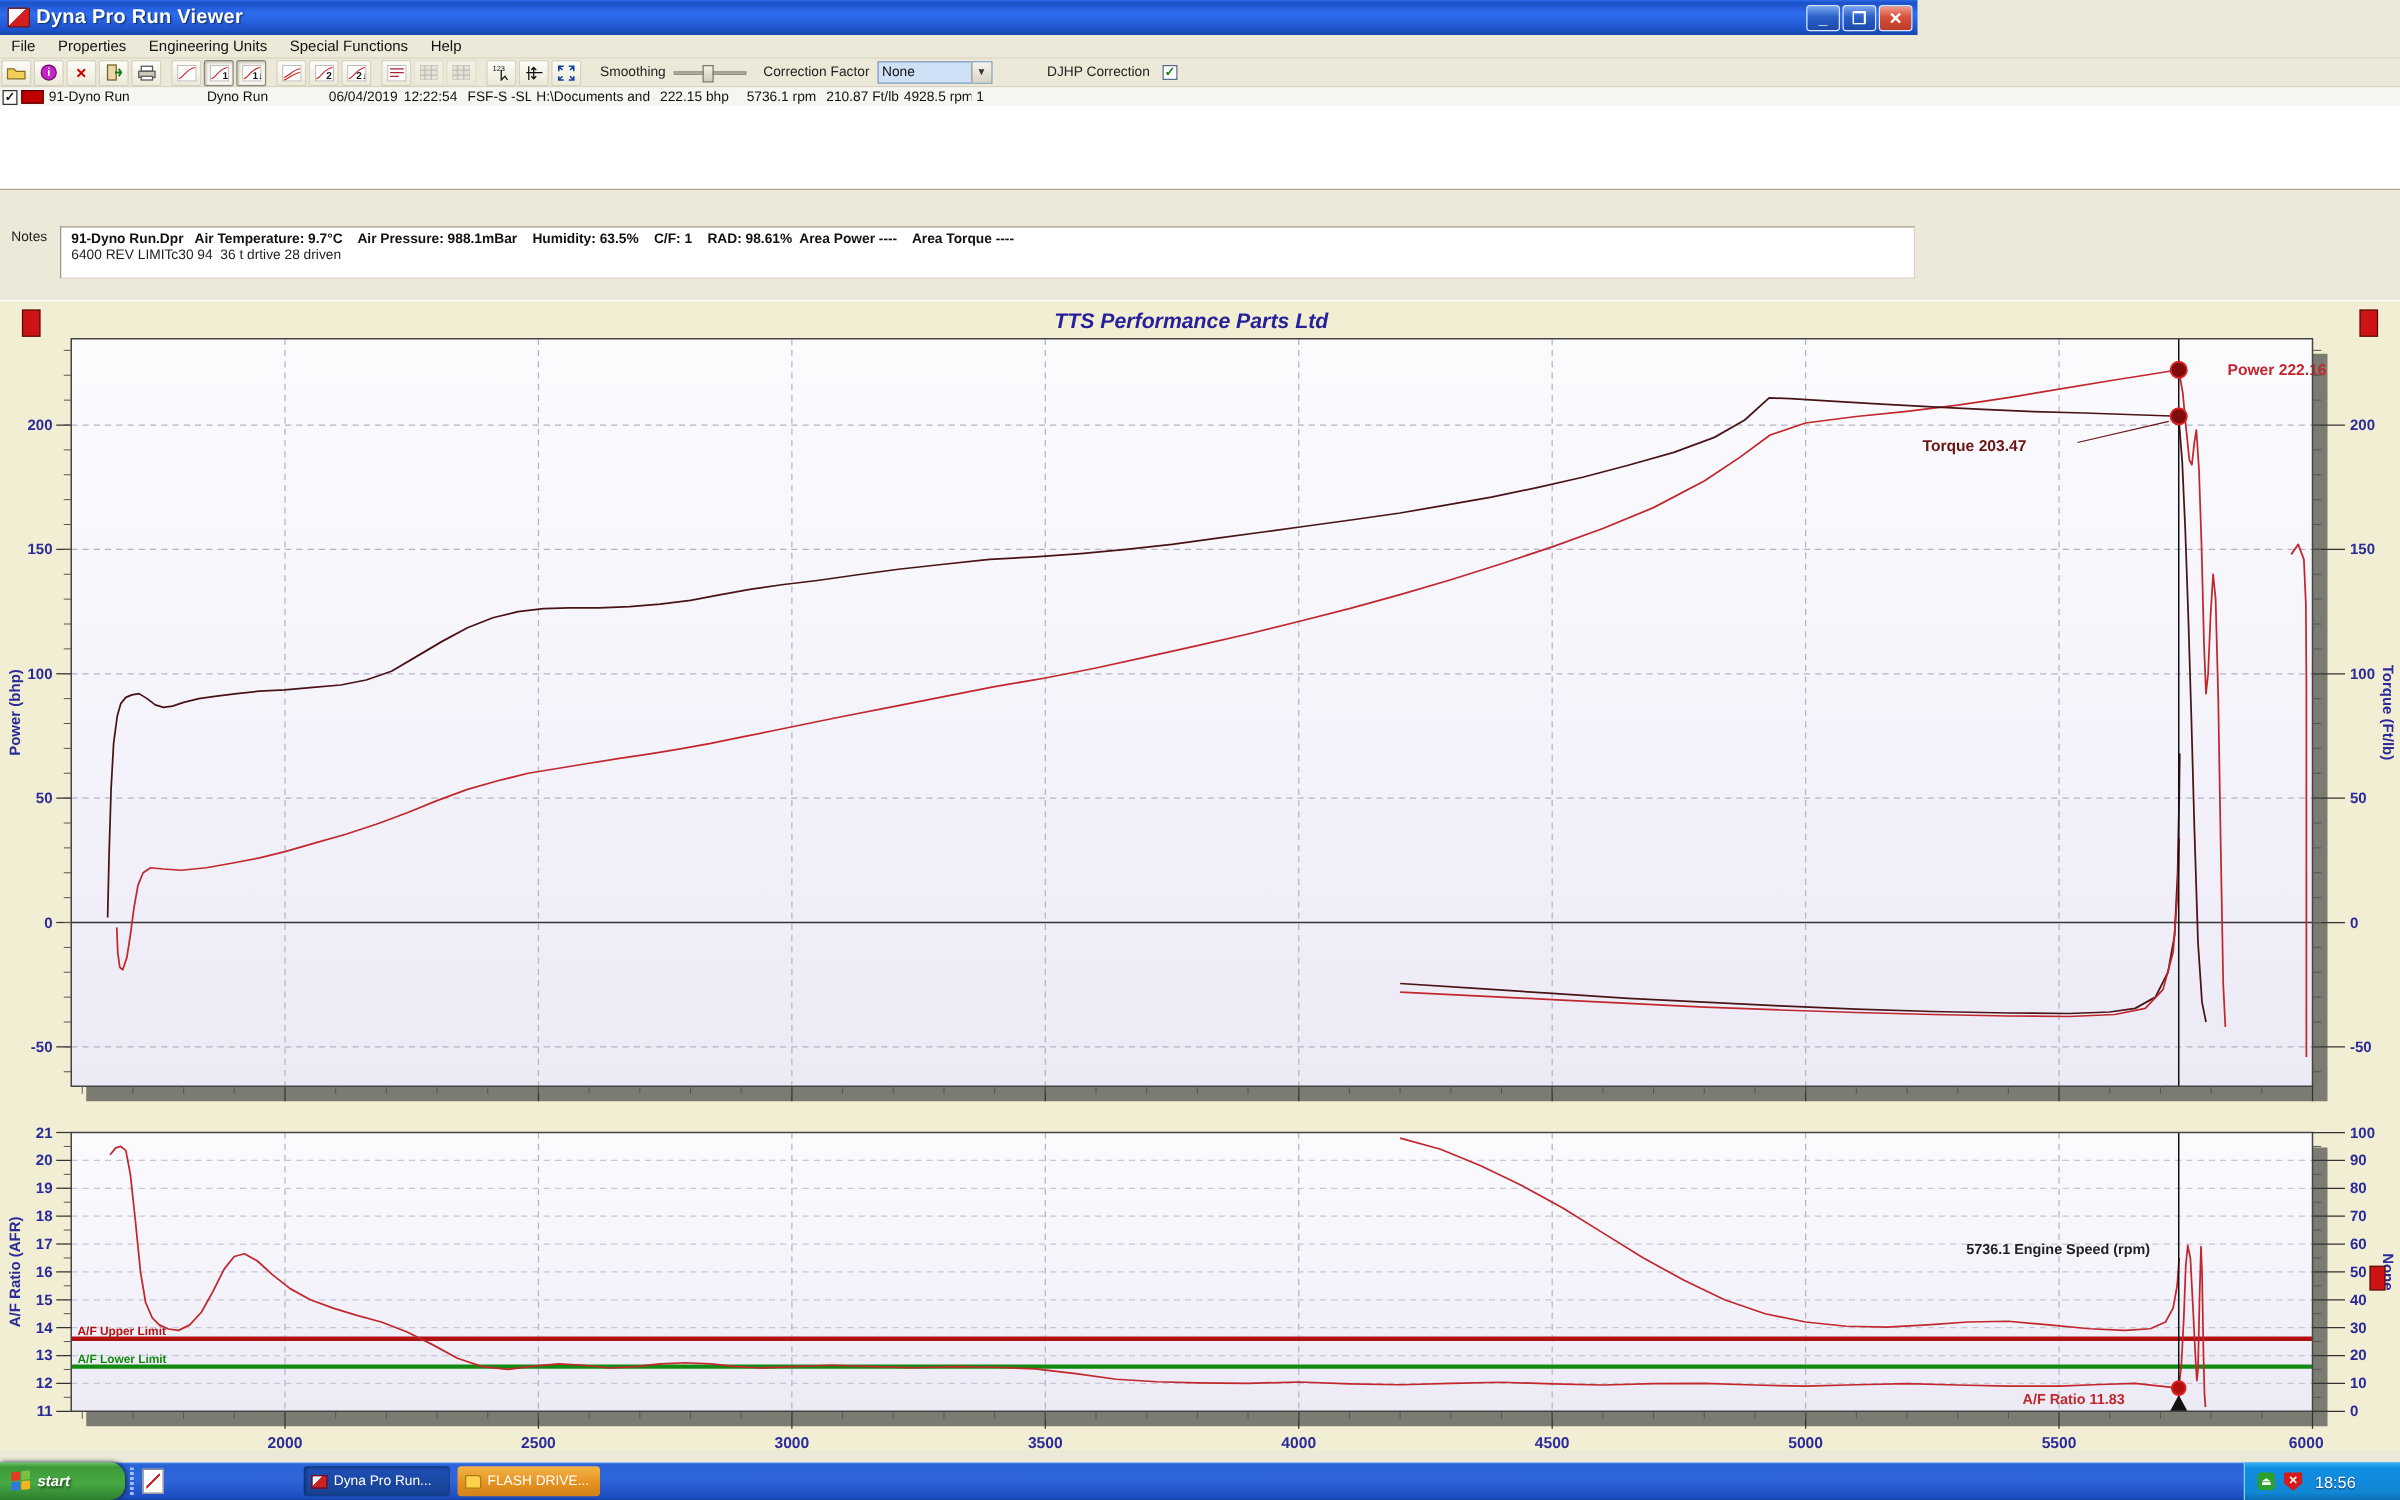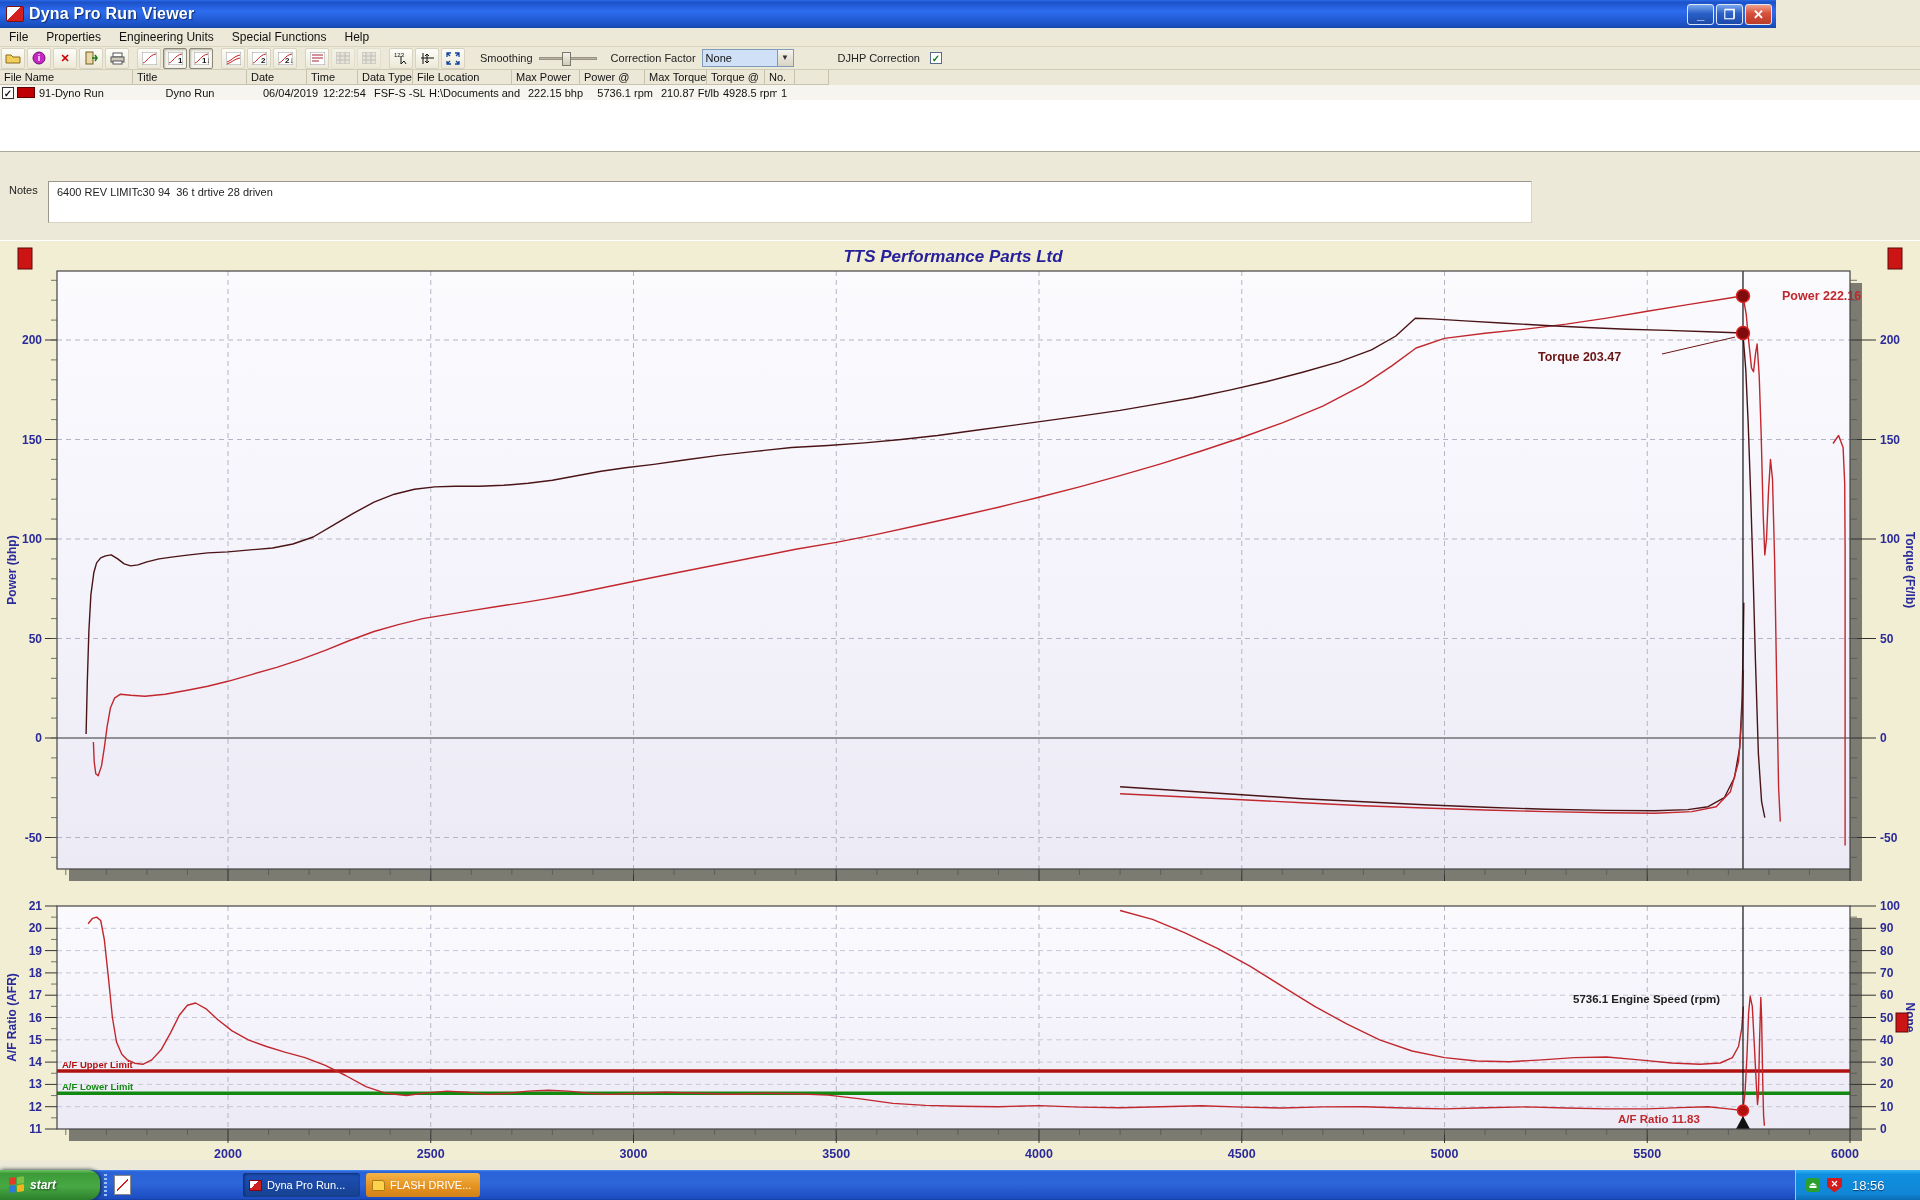--- a/index.html
+++ b/index.html
@@ -1,20 +1,20 @@
 <!DOCTYPE html>
 <html><head>
 <meta charset="utf-8">
 <style>
   * { margin:0; padding:0; box-sizing:border-box; }
   html,body { width:1920px; height:1200px; overflow:hidden;
     font-family:"Liberation Sans", sans-serif; background:#ece9d8; }
 
   
-  #titlebar { position:absolute; left:0; top:0; width:1776px; height:28px;
+  #titlebar { position:absolute; left:0; top:0; width:1534px; height:28px;
     background:linear-gradient(180deg,#2a6ae9 0%,#1c52c8 8%,#2e6cf0 40%,#1b51c5 88%,#1747ab 100%);
     display:flex; align-items:center; }
   #appicon { width:18px; height:16px; margin:0 5px 0 6px;
     background:linear-gradient(135deg,#fff 0 45%,#d21f1f 45% 100%); border:1px solid #7d0f0f; border-radius:2px; }
   #apptitle { color:#fff; font-size:16px; font-weight:bold; letter-spacing:.2px;
     text-shadow:1px 1px 1px #10306e; }
   #winbtns { position:absolute; right:4px; top:4px; display:flex; gap:2px; }
   .winbtn { width:27px; height:21px; border-radius:3px; border:1px solid #dce6f5;
     background:linear-gradient(180deg,#79a7ee,#2a60c8 45%,#1c4aa8);
     color:#fff; font-size:13px; line-height:19px; text-align:center; font-weight:bold; }
@@ -234,34 +234,20 @@
   <span class="tblabel">Correction Factor</span>
   <div id="combo">
     <span>None</span>
     <div class="drop">▼</div>
   </div>
   <span class="tblabel" style="margin-left:44px">DJHP Correction</span>
   <div class="cb">✓</div>
 </div>
 
 <div id="listbox">
-  <div id="listheader">
-      <div class="hcell" style="width: 133px;">File Name</div>
-      <div class="hcell" style="width: 114px;">Title</div>
-      <div class="hcell" style="width: 60px;">Date</div>
-      <div class="hcell" style="width: 51px;">Time</div>
-      <div class="hcell" style="width: 55px;">Data Type</div>
-      <div class="hcell" style="width: 99px;">File Location</div>
-      <div class="hcell" style="width: 68px;">Max Power</div>
-      <div class="hcell" style="width: 65px;">Power @</div>
-      <div class="hcell" style="width: 62px;">Max Torque</div>
-      <div class="hcell" style="width: 58px;">Torque @</div>
-      <div class="hcell" style="width: 30px;">No.</div>
-      <div class="hcell" style="width: 34px;"></div>
-    </div>
   <div id="listrow">
       <div class="rcell" style="width: 133px; display: flex; align-items: center; padding: 0px;">
         <span id="rowcheck">✓</span>
         <span id="rowswatch"></span>
         <span>91-Dyno Run</span>
       </div>
       <div class="rcell" style="width: 114px; text-align: center;">Dyno Run</div>
       <div class="rcell" style="width: 60px; margin-left: 12px;">06/04/2019</div>
       <div class="rcell" style="width: 51px;">12:22:54</div>
       <div class="rcell" style="width: 55px;">FSF-S -SL...</div>
@@ -269,20 +255,21 @@
       <div class="rcell" style="width: 68px;">222.15 bhp</div>
       <div class="rcell" style="width: 65px; text-align: right;">5736.1 rpm</div>
       <div class="rcell" style="width: 62px;">210.87 Ft/lb</div>
       <div class="rcell" style="width: 58px;">4928.5 rpm</div>
       <div class="rcell" style="width: 30px;">1</div>
     </div>
 </div>
 
 <div id="notes-label">Notes</div>
 <div id="notesbox">
+  <div id="notes1">91-Dyno Run.Dpr   Air Temperature: 9.7°C    Air Pressure: 988.1mBar    Humidity: 63.5%    C/F: 1    RAD: 98.61%  Area Power ----    Area Torque ----</div>
   <div id="notes2">6400 REV LIMITc30 94  36 t drtive 28 driven</div>
 </div>
 
 <div id="chartpanel">
   <svg id="chart-svg" width="1920" height="920" viewBox="0 0 1920 920">
       <defs>
         <linearGradient id="plotgrad" x1="0" y1="0" x2="0" y2="1">
           <stop offset="0%" stop-color="#fbfbfe"></stop>
           <stop offset="55%" stop-color="#f4f3fb"></stop>
           <stop offset="100%" stop-color="#eBeaf5"></stop>

